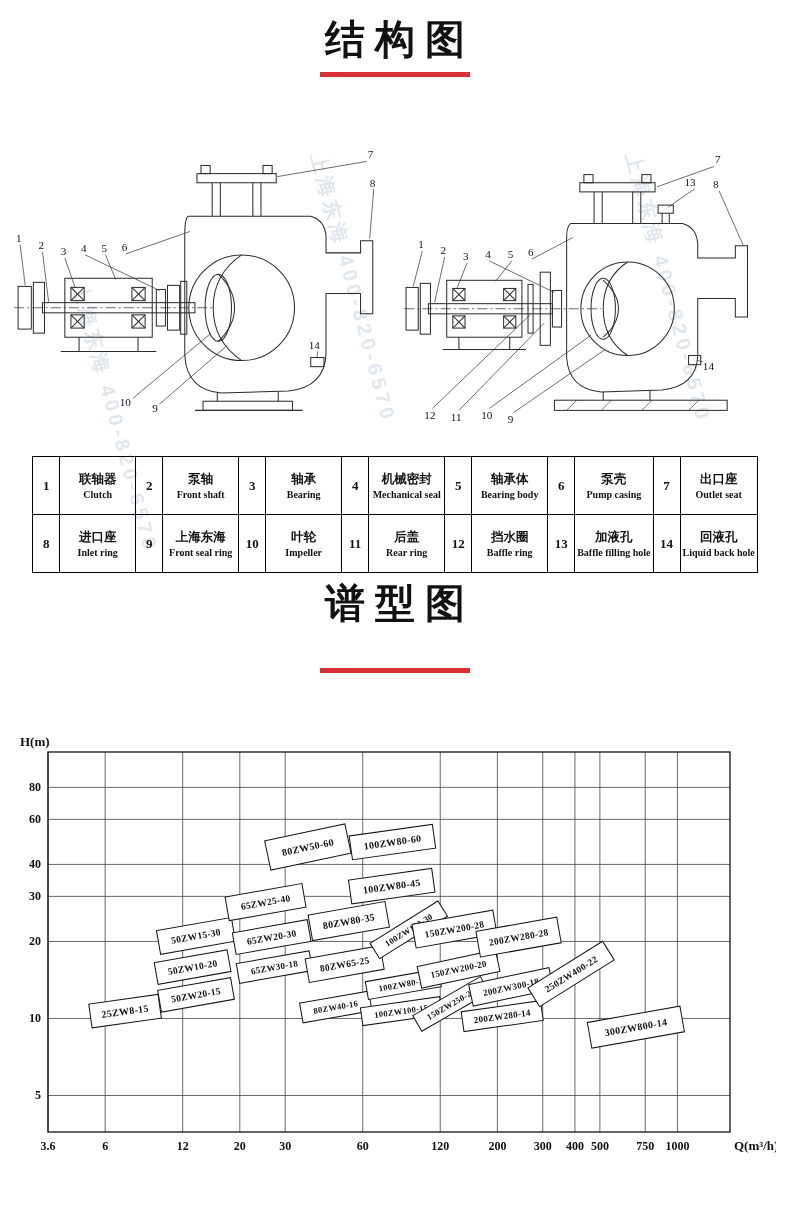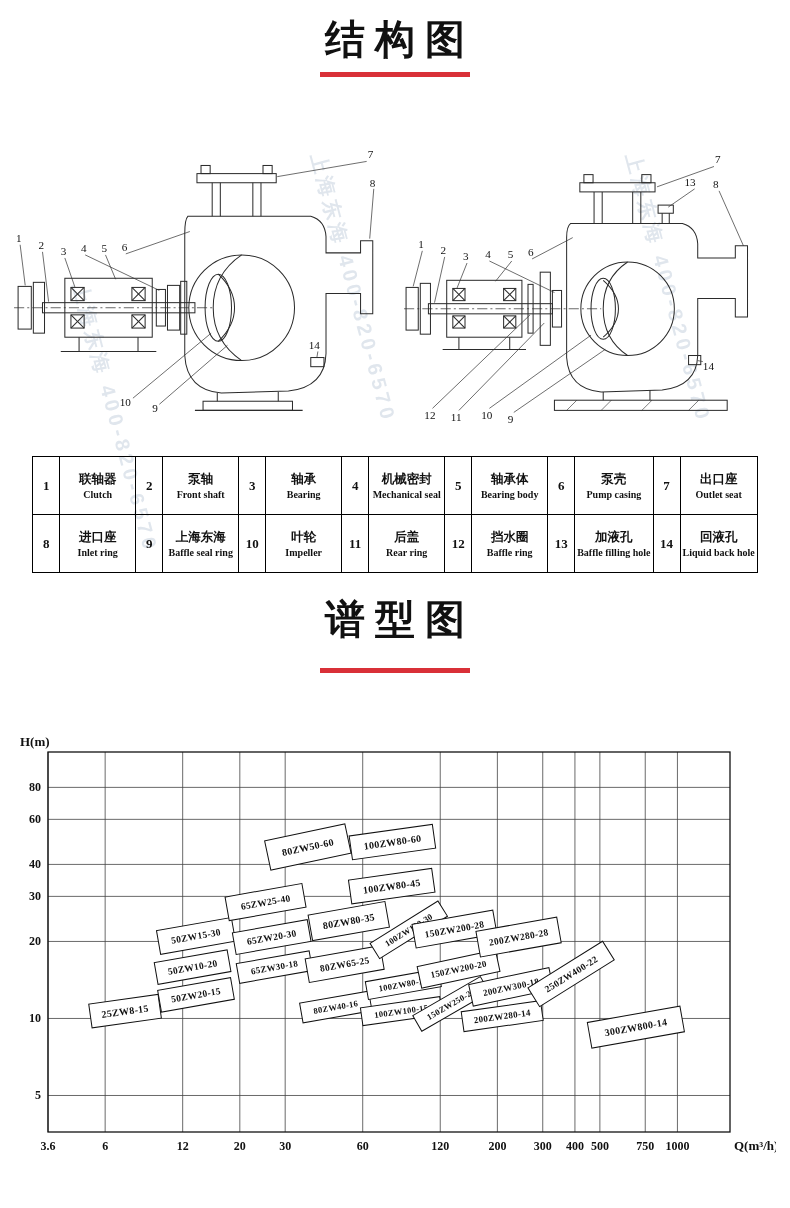--- a/index.html
+++ b/index.html
@@ -11,21 +11,21 @@
   .sec-title {
     position:absolute; width:100%; text-align:center;
     font-size:40px; font-weight:bold; letter-spacing:10px; padding-left:10px;
   }
   .red-bar {
     position:absolute; left:50%; transform:translateX(-50%);
     width:150px; height:5px; background:var(--accent,#d93038);
   }
   #title1 { top:12px; }
   #bar1 { top:72px; }
-  #title2 { top:592px; }
+  #title2 { top:576px; }
   #bar2 { top:668px; }
   .diagrams {
     position:absolute; top:140px; left:12px; width:766px; height:308px;
     display:flex; justify-content:space-between;
   }
   .pump { width:376px; height:305px; }
   svg text { font-family:"Liberation Serif", serif; }
   .parts { position:absolute; top:456px; width:100%; display:flex; justify-content:center; }
   table { border-collapse:collapse; font-family:"Liberation Serif", serif; }
   td { border:1px solid #000; text-align:center; vertical-align:middle; padding:1px 2px; }
@@ -244,21 +244,21 @@
           </tr>
           <tr>
             <td class="num">8</td>
             <td class="name">
               <div class="cn">进口座</div>
               <div class="en">Inlet ring</div>
             </td>
             <td class="num">9</td>
             <td class="name">
               <div class="cn">上海东海</div>
-              <div class="en">Baffle seal ring</div>
+              <div class="en">Front seal ring</div>
             </td>
             <td class="num">10</td>
             <td class="name">
               <div class="cn">叶轮</div>
               <div class="en">Impeller</div>
             </td>
             <td class="num">11</td>
             <td class="name">
               <div class="cn">后盖</div>
               <div class="en">Rear ring</div>

